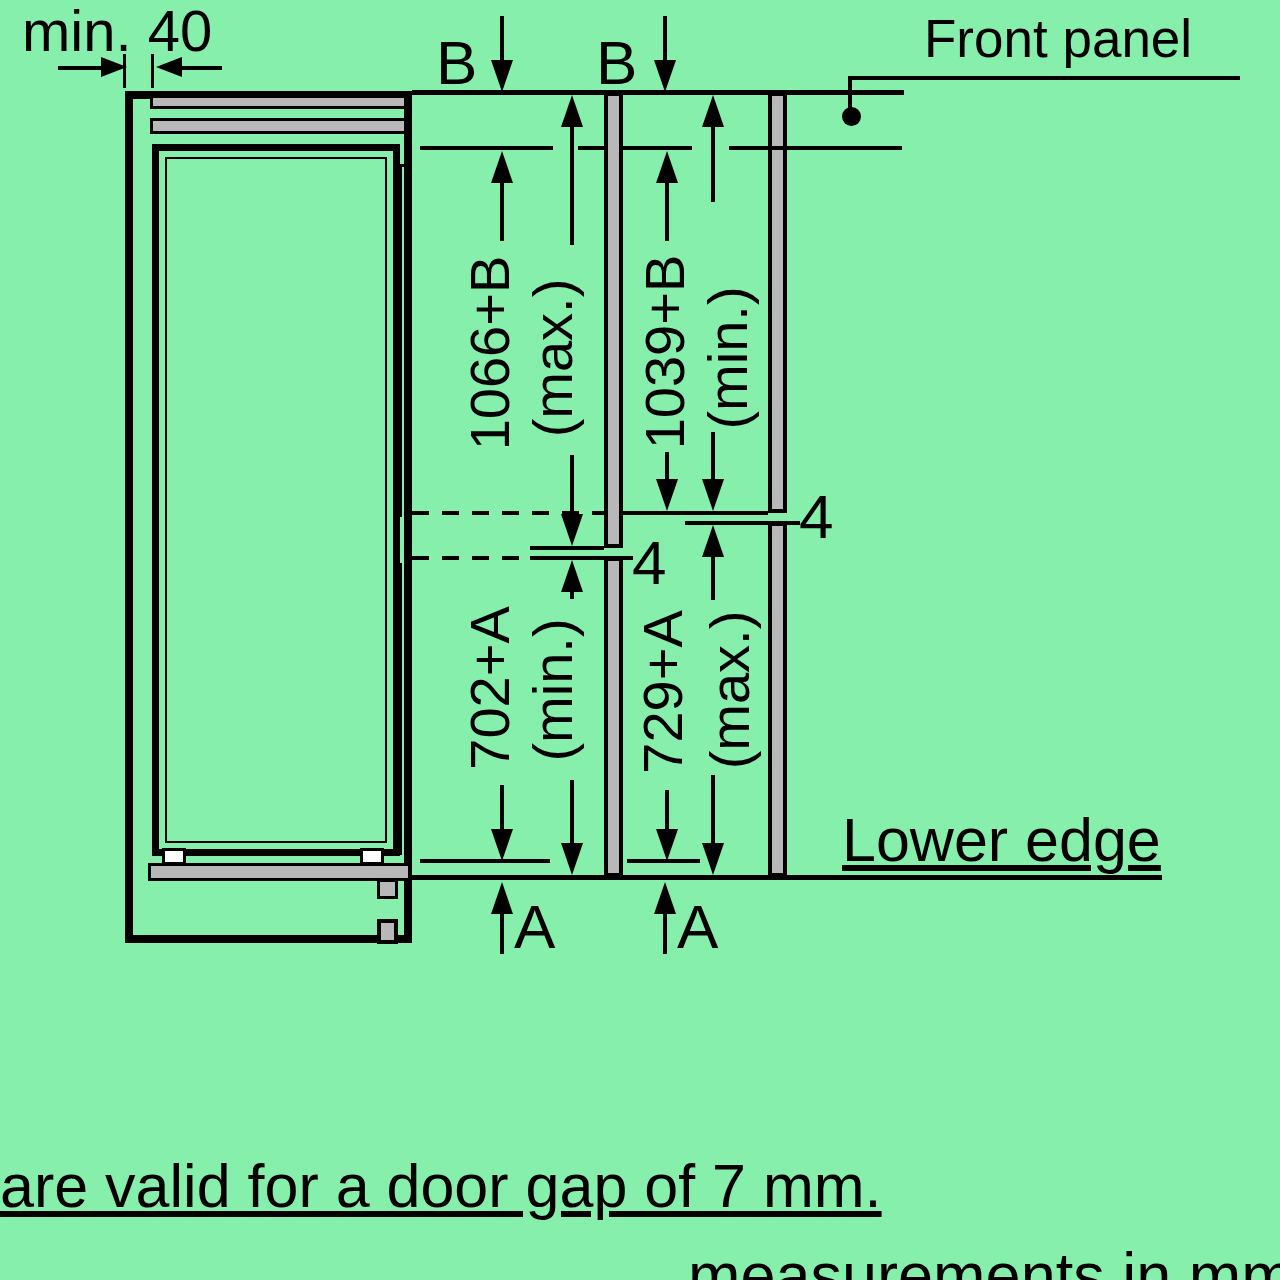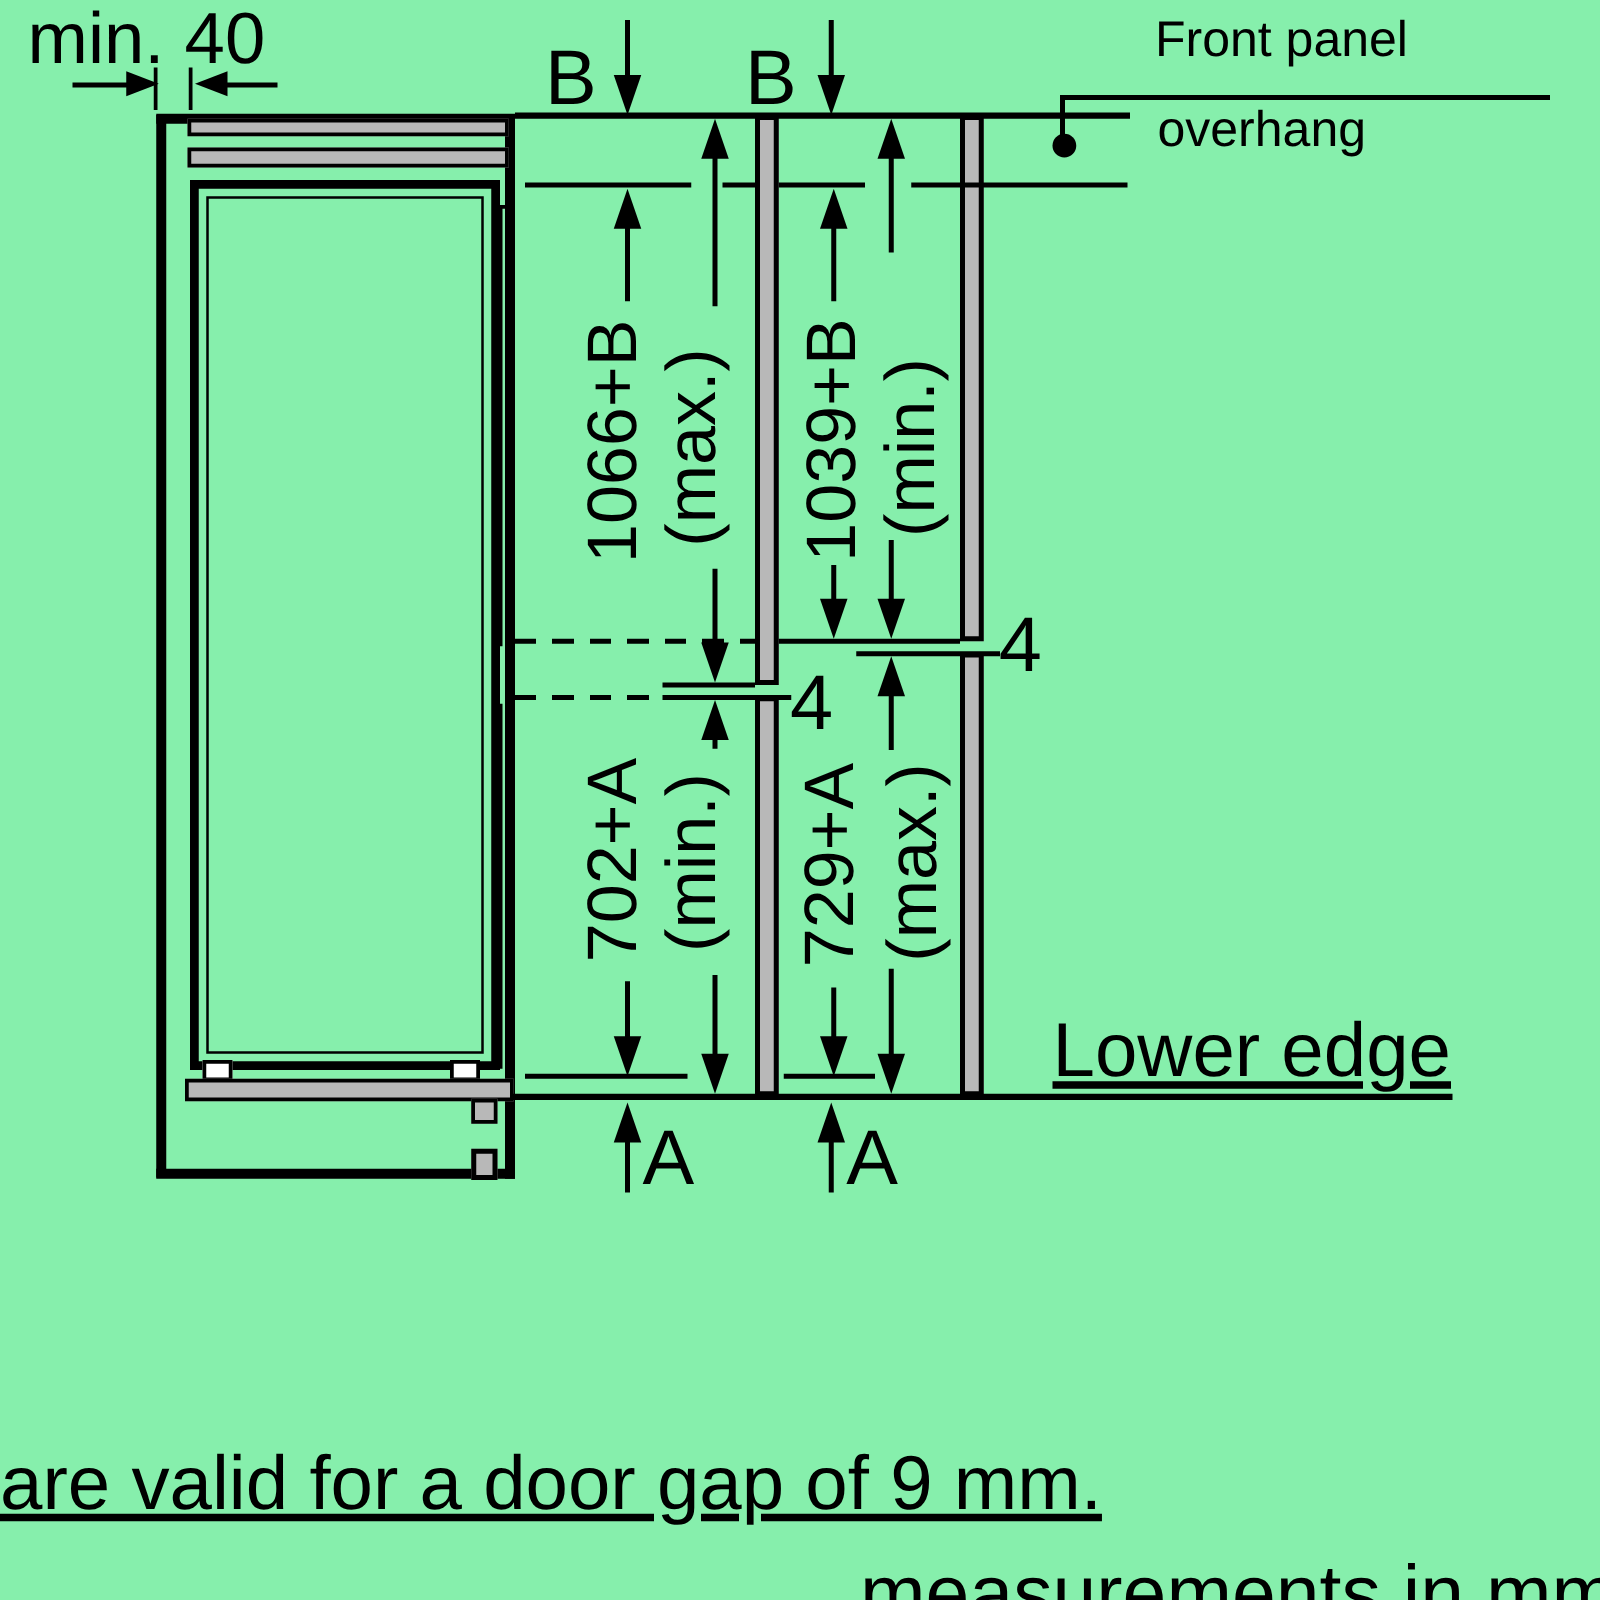--- a/index.html
+++ b/index.html
@@ -10,21 +10,21 @@
   .blk  { position:absolute; background:#000; }
   .gray { position:absolute; background:#b8b8b8; border:4px solid #000; }
   .dash { position:absolute; background:repeating-linear-gradient(to right,#000 0 17px,transparent 17px 30px); }
   .lbl  { position:absolute; color:#000; white-space:nowrap; line-height:1; }
   .rot  { transform:translate(-50%,-50%) rotate(-90deg); }
   .arr  { position:absolute; width:0; height:0; }
   .a-dn { border-left:11px solid transparent; border-right:11px solid transparent; border-top:32px solid #000; }
   .a-up { border-left:11px solid transparent; border-right:11px solid transparent; border-bottom:32px solid #000; }
   .a-rt { border-top:10px solid transparent; border-bottom:10px solid transparent; border-left:26px solid #000; }
   .a-lt { border-top:10px solid transparent; border-bottom:10px solid transparent; border-right:26px solid #000; }
-  .f56 { font-size:56px; } .f58 { font-size:58px; } .f60 { font-size:40px;text-align:center; }
+  .f56 { font-size:56px; } .f58 { font-size:58px; } .f60 { font-size:53px;text-align:center; }
   .f61 { font-size:61px;text-decoration:underline; } .f62 { font-size:62px; } .f63 { font-size:63px; }
 </style>
 </head>
 <body>
 
 <div id="canvas">
 
   <div class="blk" style="left:125px;top:91px;width:287px;height:8px"></div>
   <div class="blk" style="left:125px;top:92px;width:8px;height:850px"></div>
   <div class="blk" style="left:125px;top:935px;width:287px;height:8px"></div>
@@ -117,35 +117,34 @@
   <div class="arr a-up" style="left:491px;top:882px"></div>
   <div class="blk" style="left:500px;top:912px;width:4px;height:42px"></div>
   <div class="arr a-up" style="left:654px;top:882px"></div>
   <div class="blk" style="left:663px;top:912px;width:4px;height:42px"></div>
 
   <div class="lbl f58" style="left:22px;top:2px">min. 40</div>
   <div class="lbl f62" style="left:436px;top:32px">B</div>
   <div class="lbl f62" style="left:596px;top:32px">B</div>
 
   <div class="lbl f60" style="left:924px;top:12px">Front panel</div>
-  <div class="lbl f60" style="left:926px;top:84px">overhang</div>
 
   <div class="lbl f56 rot" style="left:490px;top:353px">1066+B</div>
   <div class="lbl f56 rot" style="left:553px;top:358px">(max.)</div>
   <div class="lbl f56 rot" style="left:665px;top:352px">1039+B</div>
   <div class="lbl f56 rot" style="left:728px;top:358px">(min.)</div>
   <div class="lbl f56 rot" style="left:490px;top:688px">702+A</div>
   <div class="lbl f56 rot" style="left:553px;top:690px">(min.)</div>
   <div class="lbl f56 rot" style="left:663px;top:692px">729+A</div>
   <div class="lbl f56 rot" style="left:730px;top:690px">(max.)</div>
 
   <div class="lbl f62" style="left:632px;top:532px">4</div>
   <div class="lbl f62" style="left:799px;top:486px">4</div>
 
   <div class="lbl f62" style="left:514px;top:896px">A</div>
   <div class="lbl f62" style="left:677px;top:896px">A</div>
 
   <div class="lbl f61" style="left:842px;top:810px">Lower edge</div>
 
-  <div class="lbl f61" style="left:0px;top:1156px">are valid for a door gap of 9 mm.</div>
+  <div class="lbl f61" style="left:0px;top:1156px">are valid for a door gap of 7 mm.</div>
   <div class="lbl f63" style="left:688px;top:1244px">measurements in mm</div>
 
 </div>
 
 </body></html>

